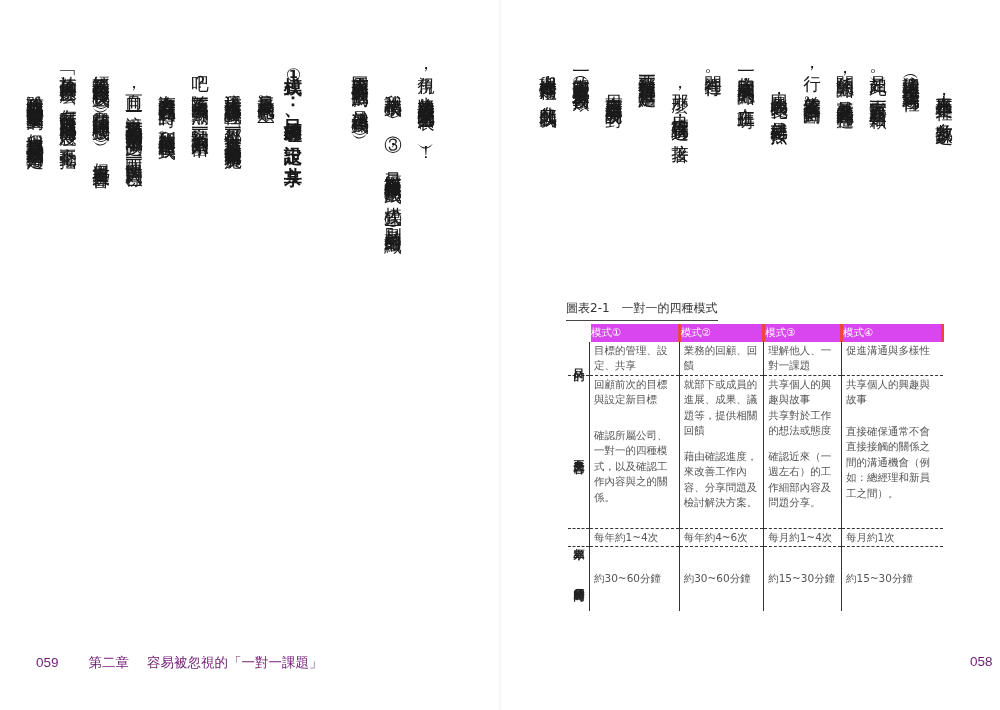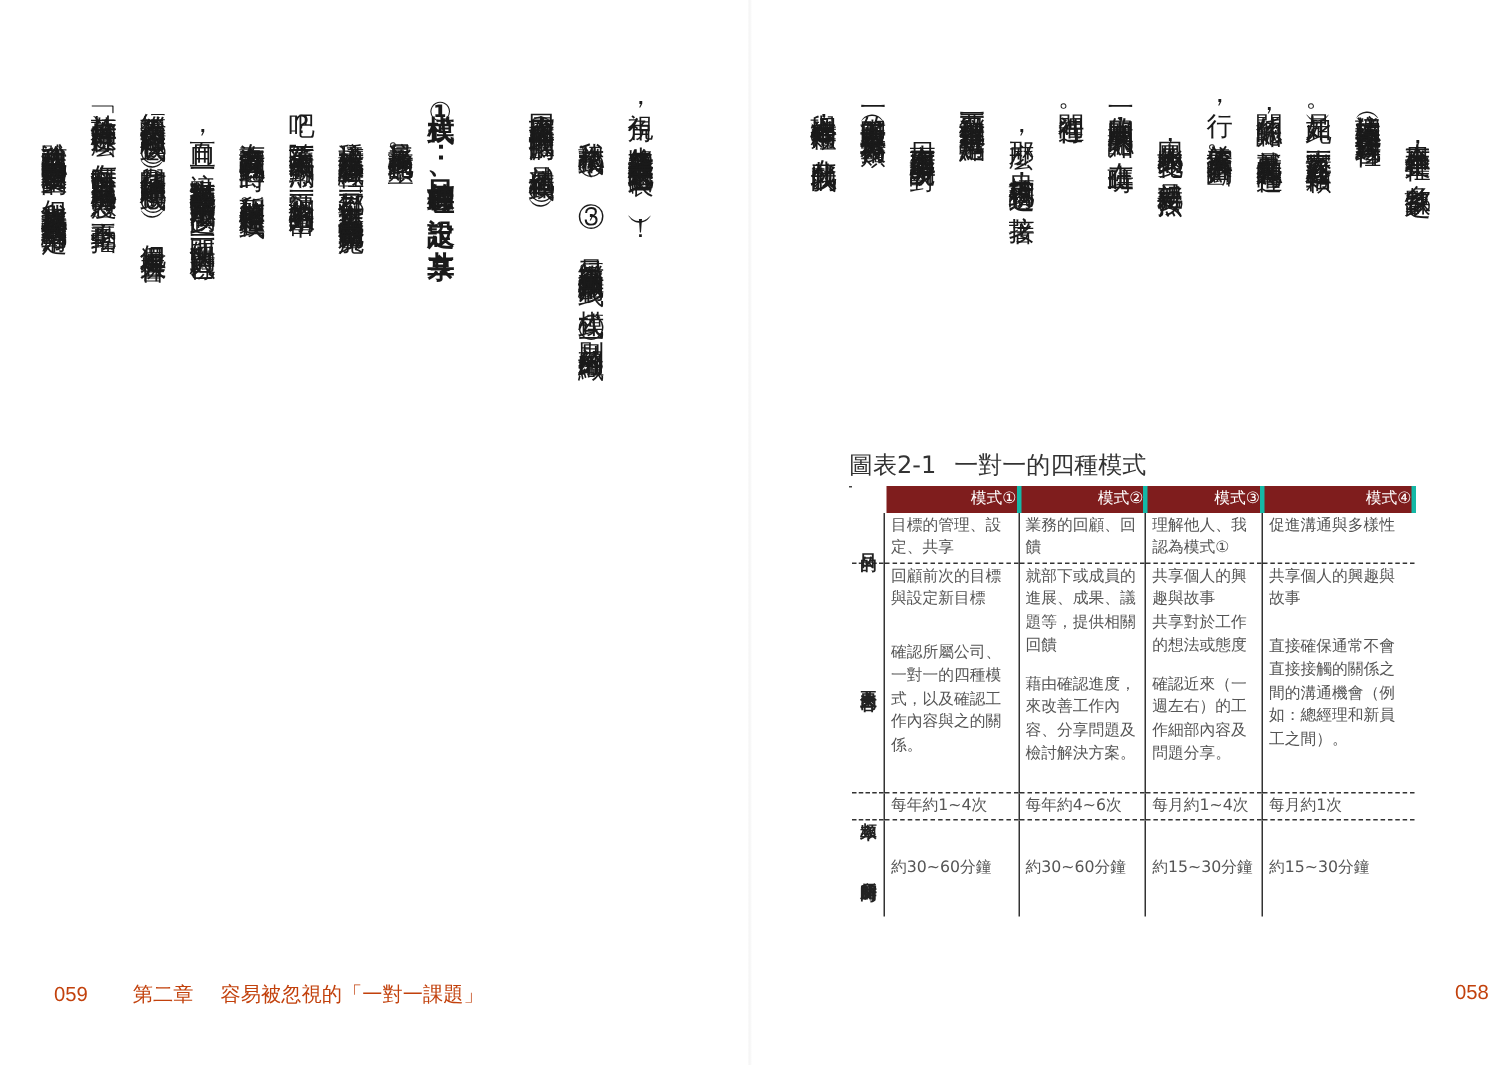--- a/index.html
+++ b/index.html
@@ -12,40 +12,40 @@
             background:linear-gradient(to right,#f4f4f4,#fafafa); }
 
   .vtext { position:absolute; writing-mode:vertical-rl; font-size:17.5px;
            line-height:33px; letter-spacing:1.2px; white-space:pre; }
   
   .left-body1 { right:58px; top:62px; height:575px; }
   .heading { font-family:"DejaVu Sans", sans-serif; font-weight:bold; font-size:18px; }
   .left-body2 { right:218px; top:62px; height:575px; }
 
   .folio { position:absolute; top:654px; font-family:"Liberation Sans", sans-serif;
-           font-size:13.5px; color:#c2410c; }
+           font-size:13.5px; color:#701a75; }
   .folio-left { left:36px; }
   .folio-left .chapter { margin-left:30px; }
   .folio-left .title { margin-left:18px; }
   .folio-right { left:922px;margin-left:48px; }
 
   
   .fig-caption { position:absolute; left:566px; top:300px; font-family:"DejaVu Sans", sans-serif;
-                 font-size:16px; color:#333; border-bottom:1.5px solid #444; padding-bottom:3px; }
+                 font-size:12px; color:#333; border-bottom:1.5px solid #444; padding-bottom:3px; }
   .fig-caption .num { margin-right:12px; }
   table.fig { position:absolute; left:568px; top:324px; width:376px; border-collapse:collapse;
               font-family:"DejaVu Sans", sans-serif; font-size:10.5px; color:#555; }
   table.fig td, table.fig th { vertical-align:top; padding:1px 4px; line-height:15.5px; }
   table.fig th.rowhead { width:16px; padding:0 2px; font-weight:bold; color:#222;
                           font-size:11px; line-height:13px; text-align:center; vertical-align:middle;
                           border-right:1.5px solid #333; }
   table.fig td { border-right:1.5px solid #333; }
   table.fig td:last-child { border-right:none; }
-  table.fig th.colhead { background:#7f1d1d; color:#fff; font-weight:normal; text-align:right;
-                         padding:1px 0; border-left:3px solid #fff; border-right:3px solid #14b8a6; }
+  table.fig th.colhead { background:#d946ef; color:#fff; font-weight:normal; text-align:left;
+                         padding:1px 0; border-left:3px solid #fff; border-right:3px solid #ef4444; }
   table.fig tr.head th.corner { border-right:1.5px solid #333; }
   table.fig tr.sep td, table.fig tr.sep th { border-top:1.5px dashed #333; }
   .vlabel { display:inline-block; writing-mode:vertical-rl; letter-spacing:1px; }
   .cell-block { display:block; margin-bottom:10px; }
   .cell-block:last-child { margin-bottom:0; }
 </style>
 </head>
 <body>
 
 <div class="page page-left">
@@ -95,21 +95,21 @@
     <th class="corner rowhead" style="background:#fff;"></th>
     <th class="colhead">模式①</th>
     <th class="colhead">模式②</th>
     <th class="colhead">模式③</th>
     <th class="colhead">模式④</th>
   </tr>
   <tr>
     <th class="rowhead"><span class="vlabel">目的</span></th>
     <td>目標的管理、設定、共享</td>
     <td>業務的回顧、回饋</td>
-    <td>理解他人、我認為模式①</td>
+    <td>理解他人、一對一課題</td>
     <td>促進溝通與多樣性</td>
   </tr>
   <tr class="sep">
     <th class="rowhead"><span class="vlabel">主要內容</span></th>
     <td style="height:150px;">
       <span class="cell-block">回顧前次的目標與設定新目標</span>
       <span class="cell-block" style="margin-top:20px;">確認所屬公司、一對一的四種模式，以及確認工作內容與之的關係。</span>
     </td>
     <td>
       <span class="cell-block">就部下或成員的進展、成果、議題等，提供相關回饋</span>

